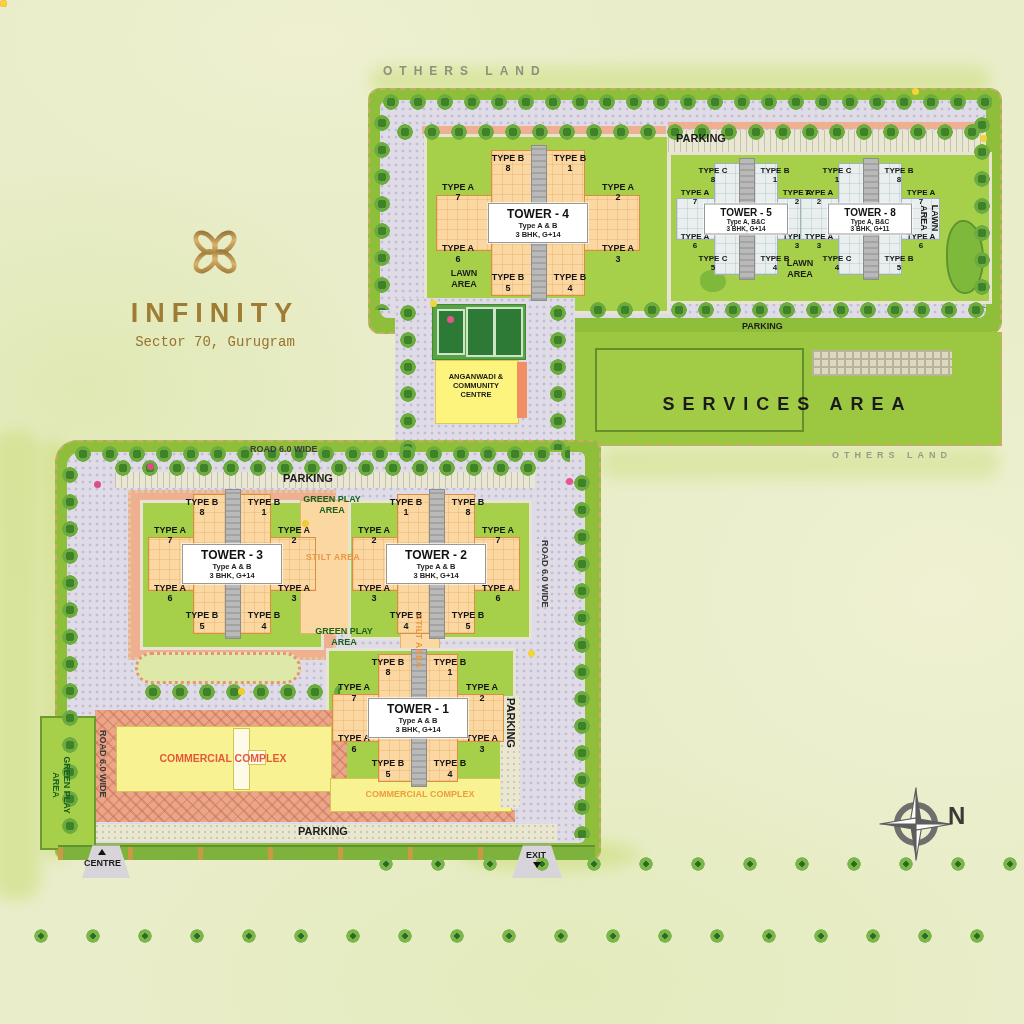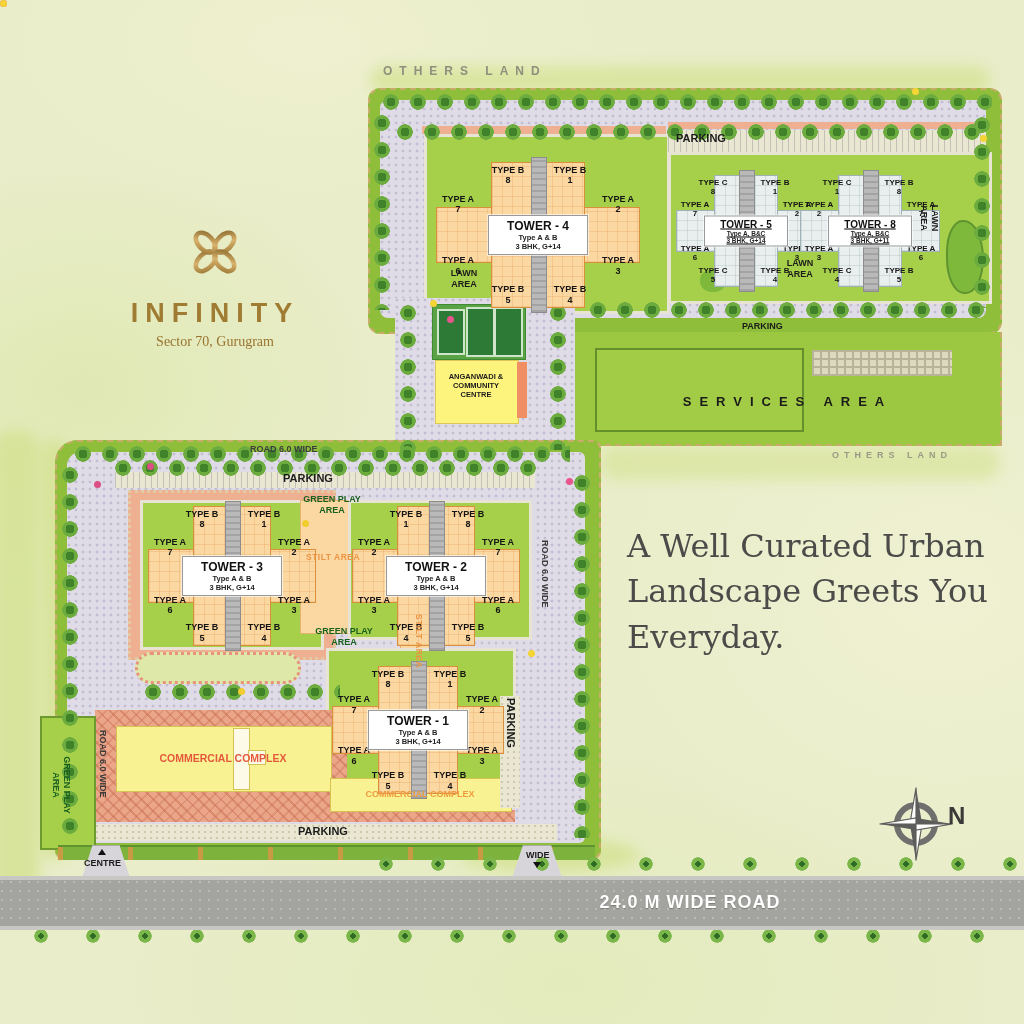--- a/index.html
+++ b/index.html
@@ -33,50 +33,50 @@
   .funnel{background:#d7d5da;clip-path:polygon(22% 0,78% 0,100% 100%,0 100%);border-top:1px solid #aaa;}
   
   .lbl{position:absolute;font-weight:bold;color:#1b1b1b;white-space:nowrap;}
   .lbl.sm{font-size:9px;} .lbl.md{font-size:11px;} 
   .lbl.green{color:#19611f;white-space:normal;text-align:center;line-height:1.15;}
   .lbl.gray{color:#8f8f7d;font-weight:600;letter-spacing:7px;font-size:12px;}
   .lbl.gray2{color:#9a9a86;font-weight:600;letter-spacing:5px;font-size:9px;}
   .lbl.vert{transform:rotate(90deg);transform-origin:left top;}
   .lbl.stilt{color:#ec9545;font-size:8.5px;letter-spacing:.5px;}
   .lbl.wrap{white-space:normal;text-align:center;line-height:1.2;}
-  .lbl.services{letter-spacing:8px;font-size:13px;}
-  
-  .tower{position:absolute;margin-top:12px;}
+  .lbl.services{letter-spacing:8px;font-size:18px;}
+  
+  .tower{position:absolute;}
   .fp{position:absolute;}
   .fp-h{left:0;right:0;top:31%;bottom:31%;}
   .fp-v{top:0;bottom:0;left:27%;right:27%;}
   .orange .fp{background:#fbd7a2;border:1px solid #d98f3b;background-image:repeating-linear-gradient(0deg, rgba(214,140,60,.22) 0 1px, rgba(0,0,0,0) 1px 10px),repeating-linear-gradient(90deg, rgba(214,140,60,.22) 0 1px, rgba(0,0,0,0) 1px 10px);}
   .gray .fp{background:#e9efef;border:1px solid #9fb3b6;background-image:repeating-linear-gradient(0deg, rgba(130,150,155,.22) 0 1px, rgba(0,0,0,0) 1px 10px),repeating-linear-gradient(90deg, rgba(130,150,155,.22) 0 1px, rgba(0,0,0,0) 1px 10px);}
   .spine{position:absolute;left:50%;width:14px;margin-left:-7px;top:-5px;bottom:-5px;background:#b9b9b9;border:1px solid #8d8d8d;background-image:repeating-linear-gradient(0deg,#a3a3a3 0 2px,rgba(0,0,0,0) 2px 6px);}
   .core{position:absolute;left:50%;top:50%;transform:translate(-50%,-50%);background:#fff;border:1px solid #999;padding:3px 6px;text-align:center;min-width:86px;box-shadow:0 0 0 1px rgba(255,255,255,.6);}
   .core .t-name{font-weight:bold;font-size:12px;color:#111;}
   .core .t-sub{font-weight:bold;font-size:7.5px;color:#222;}
   .unit{position:absolute;width:52px;text-align:center;font-weight:bold;font-size:9px;line-height:1.15;color:#141414;}
   .unit b{display:block;font-size:9px;}
   .compact .unit{font-size:8px;width:46px;} .compact .unit b{font-size:8px;}
-  .compact .core{min-width:74px;padding:2px 4px;text-decoration:underline;}
+  .compact .core{min-width:74px;padding:2px 4px;}
   .compact .core .t-name{font-size:10px;} .compact .core .t-sub{font-size:6.5px;}
   .unit[data-pos="bt-l"]{top:3px;left:50%;margin-left:-56px;}
   .unit[data-pos="bt-r"]{top:3px;left:50%;margin-left:6px;}
   .unit[data-pos="al-t"]{top:22%;left:-4px;}
   .unit[data-pos="ar-t"]{top:22%;right:-4px;}
   .unit[data-pos="al-b"]{bottom:22%;left:-4px;}
   .unit[data-pos="ar-b"]{bottom:22%;right:-4px;}
   .unit[data-pos="bb-l"]{bottom:3px;left:50%;margin-left:-56px;}
   .unit[data-pos="bb-r"]{bottom:3px;left:50%;margin-left:6px;}
   
   .title{position:absolute;left:60px;top:138px;font-family:"DejaVu Serif",serif;font-size:46px;color:#3c3c3a;letter-spacing:1px;}
   .logo-knot{position:absolute;left:182px;top:214px;}
   .brand{position:absolute;left:105px;top:298px;width:220px;text-align:center;font-weight:bold;font-size:27px;letter-spacing:7px;color:#a07c33;}
-  .brand-loc{position:absolute;left:105px;top:334px;width:220px;text-align:center;font-family:Liberation Serif, serif;font-size:14px;color:#99742f;}
+  .brand-loc{position:absolute;left:105px;top:334px;width:220px;text-align:center;font-family:Liberation Mono, monospace;font-size:14px;color:#99742f;}
   .headline{position:absolute;left:627px;top:524px;font-family:"DejaVu Serif",serif;font-size:32px;line-height:1.42;color:#4b4b49;}
   .para{position:absolute;left:627px;top:678px;width:352px;font-size:16.5px;line-height:1.78;color:#55554f;}
   .north{position:absolute;left:948px;top:802px;font-size:24px;font-weight:bold;color:#3a3a38;}
   
   .yellow-bldg{background:#f8f292;border:1px solid #d5c453;}
   .anganwadi{background:#fdf47e;border:1px solid #ddc75a;}
   .courts-base{background:#59a344;border:1px solid #3f8a33;}
   .court{position:absolute;background:#2c7a36;border:2px solid #cfe5ca;}
   .main-road{position:absolute;left:0;right:0;top:876px;height:46px;background:#a3a39f;border-top:4px solid #c7c7c3;border-bottom:4px solid #c7c7c3;background-image:radial-gradient(circle at 2px 2px, rgba(255,255,255,.25) 0 1px, rgba(0,0,0,0) 1.4px);background-size:9px 9px;}
   .main-road-label{position:absolute;left:690px;top:12px;transform:translateX(-50%);color:#fff;font-weight:bold;font-size:18px;letter-spacing:1px;text-shadow:0 1px 1px rgba(0,0,0,.25);}
@@ -320,50 +320,42 @@
   <div class="lbl stilt" style="left:306px;top:552px;">STILT AREA</div>
   <div class="lbl stilt vert" style="left:424px;top:614px;">STILT AREA</div>
   <div class="lbl sm vert" style="left:550px;top:540px;color:#3c3c3c;">ROAD 6.0 WIDE</div>
   <div class="lbl sm vert" style="left:108px;top:730px;color:#3c3c3c;">ROAD 6.0 WIDE</div>
   <div class="lbl" style="left:130px;top:752px;width:186px;text-align:center;font-size:10.5px;color:#e4593c;">COMMERCIAL COMPLEX</div>
   <div class="lbl" style="left:330px;top:789px;width:180px;text-align:center;font-size:9px;color:#ef9b3f;">COMMERCIAL COMPLEX</div>
   <div class="lbl md vert" style="left:517px;top:698px;">PARKING</div>
   <div class="lbl md" style="left:298px;top:825px;">PARKING</div>
   <div class="lbl" style="left:84px;top:858px;font-size:9px;">CENTRE</div>
   <div class="arrow-up" style="left:98px;top:849px;"></div>
-  <div class="lbl" style="left:526px;top:850px;font-size:9px;">WIDE</div>
+  <div class="lbl" style="left:526px;top:850px;font-size:9px;">EXIT</div>
   <div class="arrow-down" style="left:533px;top:862px;"></div>
 
-  <div class="main-road">
-    <div class="main-road-label">24.0 M WIDE ROAD</div>
-  </div>
 
   <svg class="logo-knot" width="66" height="76" viewBox="0 0 100 110">
     <defs>
       <linearGradient id="gold" x1="0" y1="0" x2="1" y2="1">
         <stop offset="0" stop-color="#8a6a2f"></stop>
           <stop offset=".5" stop-color="#d9b26b"></stop>
           <stop offset="1" stop-color="#9a7634"></stop>
       </linearGradient>
     </defs>
     <g transform="rotate(45 50 55)" stroke="url(#gold)" stroke-width="7" fill="none">
       <ellipse cx="50" cy="35" rx="11" ry="18"></ellipse>
       <ellipse cx="50" cy="75" rx="11" ry="18"></ellipse>
       <ellipse cx="30" cy="55" rx="18" ry="11"></ellipse>
       <ellipse cx="70" cy="55" rx="18" ry="11"></ellipse>
     </g>
   </svg>
   <div class="brand">INFINITY</div>
   <div class="brand-loc">Sector 70, Gurugram</div>
 
-  <div class="headline">
-    <div>A Well Curated Urban</div>
-    <div>Landscape Greets You</div>
-    <div>Everyday.</div>
-  </div>
 
   <svg class="abs" style="left:878px;top:786px;" width="76" height="76" viewBox="0 0 100 100">
     <circle cx="50" cy="50" r="25" fill="none" stroke="#6f6f6d" stroke-width="8"></circle>
     <polygon points="50,2 42,50 50,50" fill="#fdfdfb" stroke="#5d5d5b" stroke-width="1.5"></polygon>
     <polygon points="50,2 58,50 50,50" fill="#5d5d5b"></polygon>
     <polygon points="50,98 58,50 50,50" fill="#fdfdfb" stroke="#5d5d5b" stroke-width="1.5"></polygon>
     <polygon points="50,98 42,50 50,50" fill="#5d5d5b"></polygon>
     <polygon points="2,50 50,42 50,50" fill="#fdfdfb" stroke="#5d5d5b" stroke-width="1.5"></polygon>
     <polygon points="2,50 50,58 50,50" fill="#5d5d5b"></polygon>
     <polygon points="98,50 50,58 50,50" fill="#fdfdfb" stroke="#5d5d5b" stroke-width="1.5"></polygon>

